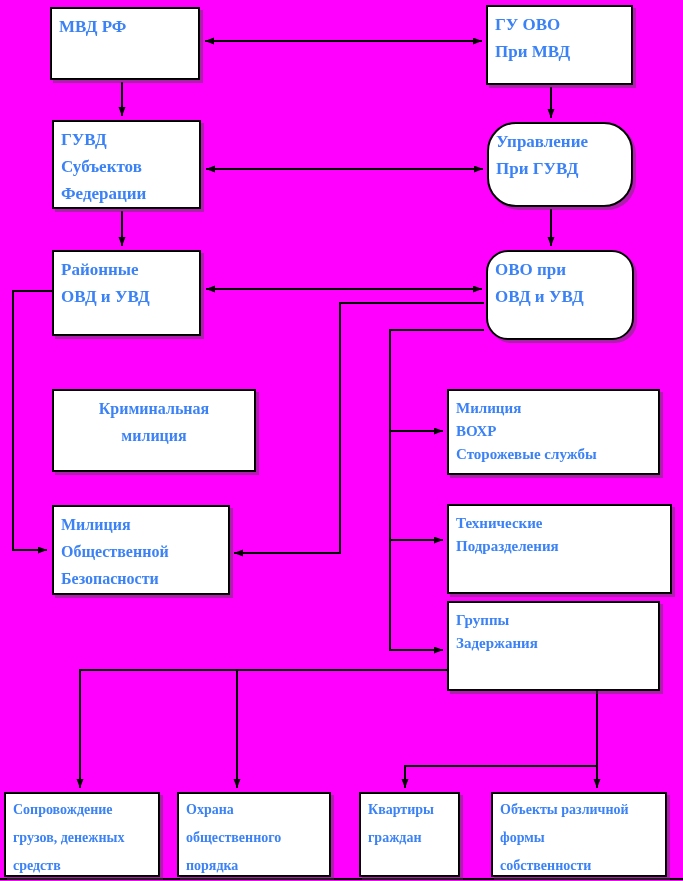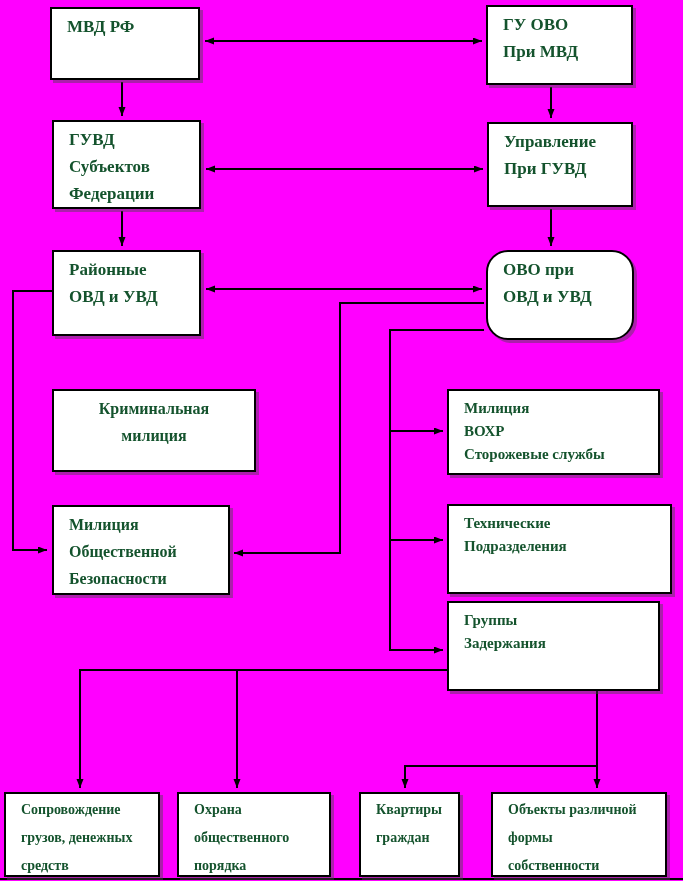--- a/index.html
+++ b/index.html
@@ -18,36 +18,36 @@
     position: absolute;
     left: 0; top: 0;
     width: 683px; height: 881px;
   }
   .box {
     position: absolute;
     background: #FFFFFF;
     border: 2px solid #000000;
     box-shadow: 3px 3px 0 rgba(70,70,70,0.45);
     box-sizing: border-box;
-    padding: 4px 15px;
+    padding: 4px 7px;
     font-weight: bold;
-    color: #14532d;
+    color: #3b82f6;
     white-space: pre-line;
     overflow: hidden;
   }
   .sz-top { font-size: 17px; line-height: 27px; }
   .sz-mid { font-size: 16px; line-height: 27px; }
   .sz-right { font-size: 15px; line-height: 23px; padding-top: 6px; }
   .sz-bottom { font-size: 14px; line-height: 28px; padding-top: 2px; }
 
   
   .n-mvd       { left: 50px;  top: 7px;   width: 150px; height: 73px; }
   .n-guovo     { left: 486px; top: 5px;   width: 147px; height: 80px; }
   .n-guvd      { left: 52px;  top: 120px; width: 149px; height: 89px; }
-  .n-upr       { left: 487px; top: 122px; width: 146px; height: 85px; }
+  .n-upr       { left: 487px; top: 122px; width: 146px; height: 85px; border-radius: 29px; }
   .n-raion     { left: 52px;  top: 250px; width: 149px; height: 86px; }
   .n-ovo       { left: 486px; top: 250px; width: 148px; height: 90px; border-radius: 22px; }
   .n-krim      { left: 52px;  top: 389px; width: 204px; height: 83px; text-align: center; }
   .n-mob       { left: 52px;  top: 505px; width: 178px; height: 90px; }
   .n-vohr      { left: 447px; top: 389px; width: 213px; height: 86px; }
   .n-tech      { left: 447px; top: 492px; width: 225px; height: 90px; margin-top: 12px; }
   .n-gruppy    { left: 447px; top: 601px; width: 213px; height: 90px; }
   .n-soprov    { left: 4px;   top: 792px; width: 156px; height: 85px; }
   .n-ohrana    { left: 177px; top: 792px; width: 154px; height: 85px; }
   .n-kvartiry  { left: 359px; top: 792px; width: 101px; height: 85px; }

